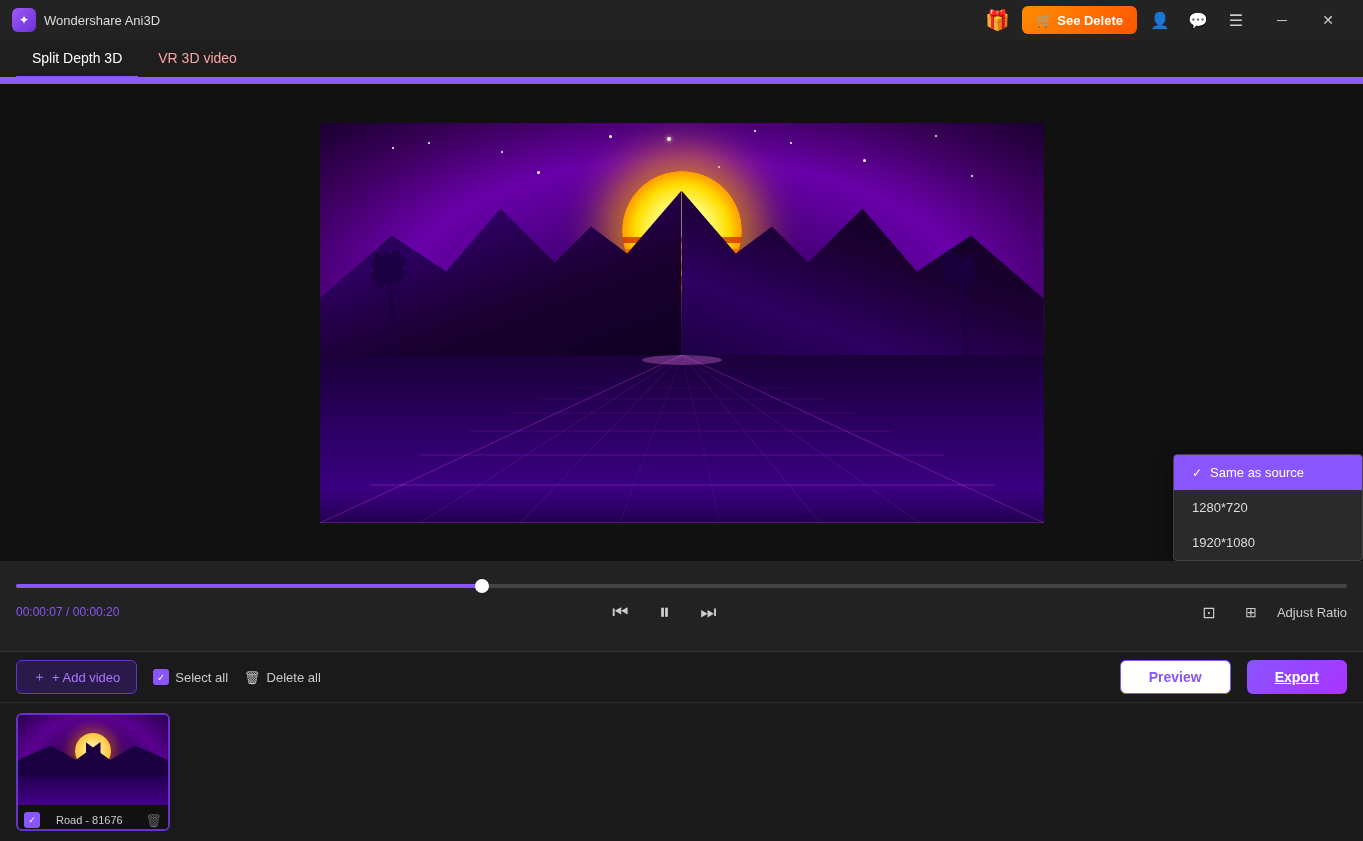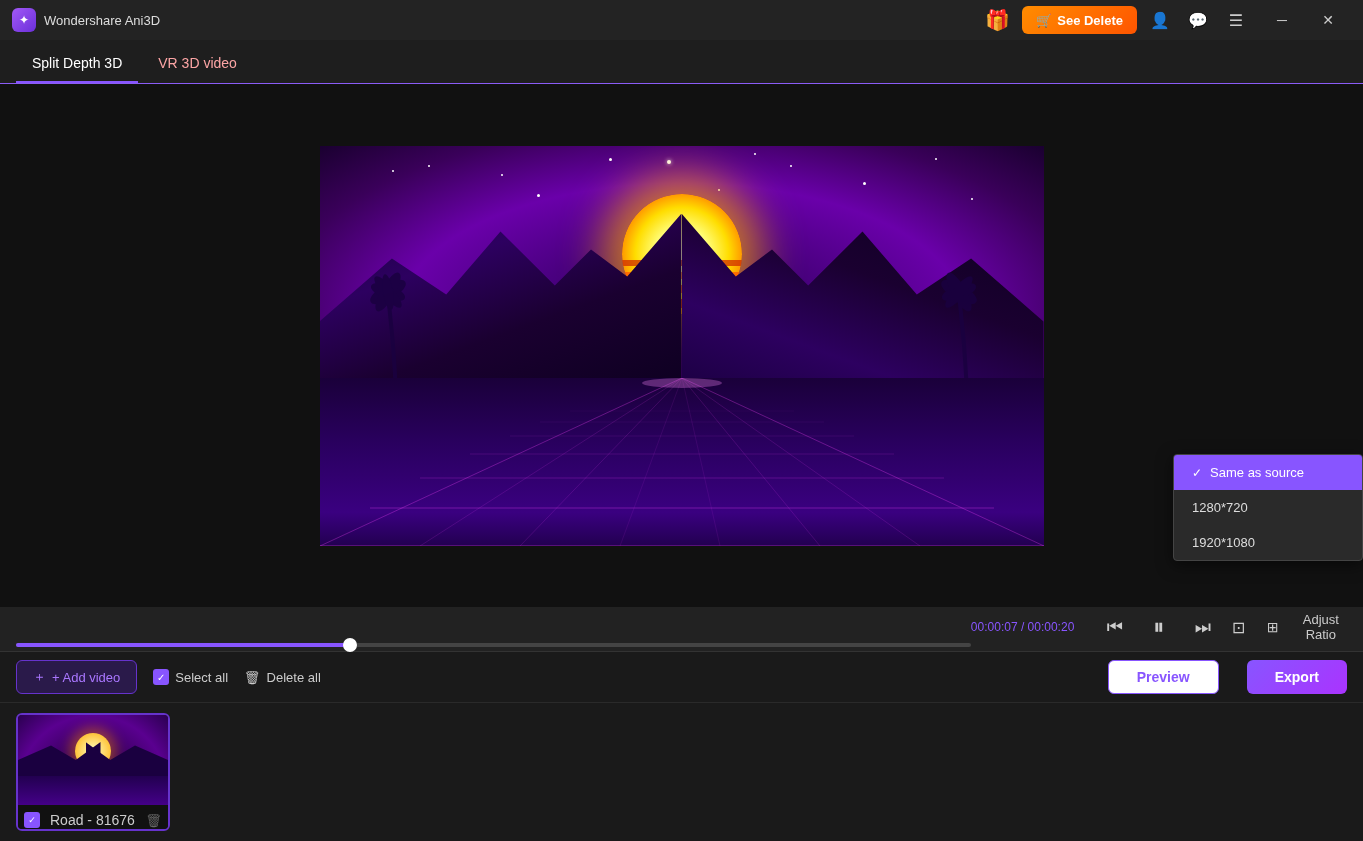--- a/index.html
+++ b/index.html
@@ -99,23 +99,23 @@
       display: flex;
       align-items: center;
       justify-content: center;
     }
 
     
     #tabs {
       display: flex;
       background: #1e1e1e;
       padding: 0 16px;
-      border-bottom: 1px solid #8b5cf6;
+      border-bottom: 7px solid #8b5cf6;
       height: 44px;
-      align-items: flex-end;
+      align-items: flex-start;
     }
     .tab {
       padding: 10px 16px;
       font-size: 14px;
       cursor: pointer;
       color: #fca5a5;
       border-bottom: 2px solid transparent;
       margin-right: 4px;
     }
     .tab.active {
@@ -240,24 +240,23 @@
       bottom: 38%;
       right: 5%;
       width: 80px;
       height: 140px;
       opacity: 0.85;
     }
 
     
     #controls-bar {
       background: #222;
-      padding: 0 16px;
-      display: flex;
-      flex-direction: row;
-      align-items: flex-end;
+      padding: 15px 16px;
+      display: flex;
+      flex-direction: column;
     }
     .progress-track {
       width: 100%;
       height: 4px;
       background: #444;
       border-radius: 2px;
       position: relative;
       margin: 8px 0 4px 0;
       cursor: pointer;
     }
@@ -368,21 +367,22 @@
       border-radius: 3px;
       display: flex;
       align-items: center;
       justify-content: center;
       font-size: 10px;
       color: #fff;
     }
     .right-btns {
       margin-left: auto;
       display: flex;
-      gap: 28px;
+      gap: 16px;
+      text-decoration: underline;
     }
     .preview-btn {
       background: #fff;
       border: 1px solid #8855ff;
       border-radius: 6px;
       color: #8855ff;
       font-size: 14px;
       font-weight: 600;
       padding: 8px 28px;
       cursor: pointer;
@@ -473,24 +473,24 @@
       background: #8855ff;
       border-radius: 3px;
       display: flex;
       align-items: center;
       justify-content: center;
       font-size: 9px;
       color: #fff;
       flex-shrink: 0;
     }
     .file-name {
-      font-size: 14px;
+      font-size: 11px;
       color: #ccc;
       flex: 1;
-      margin: 0 10px;
+      margin: 0 16px;
       white-space: nowrap;
       overflow: hidden;
       text-overflow: ellipsis;
     }
     .file-delete {
       background: none;
       border: none;
       color: #666;
       font-size: 13px;
       cursor: pointer;

